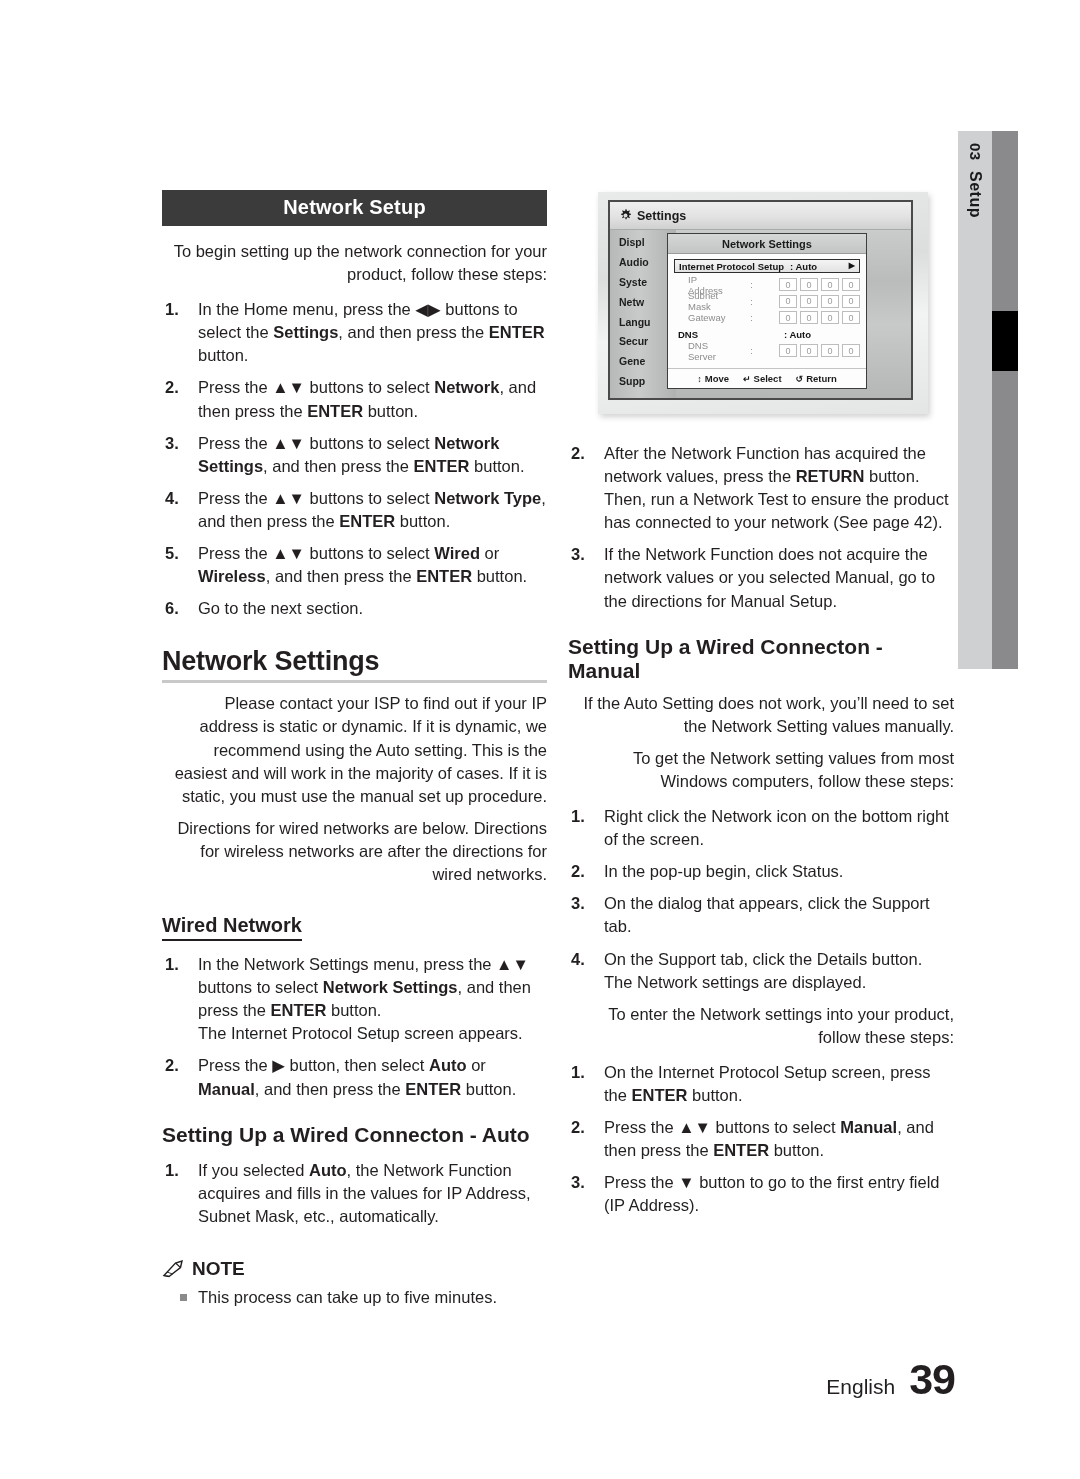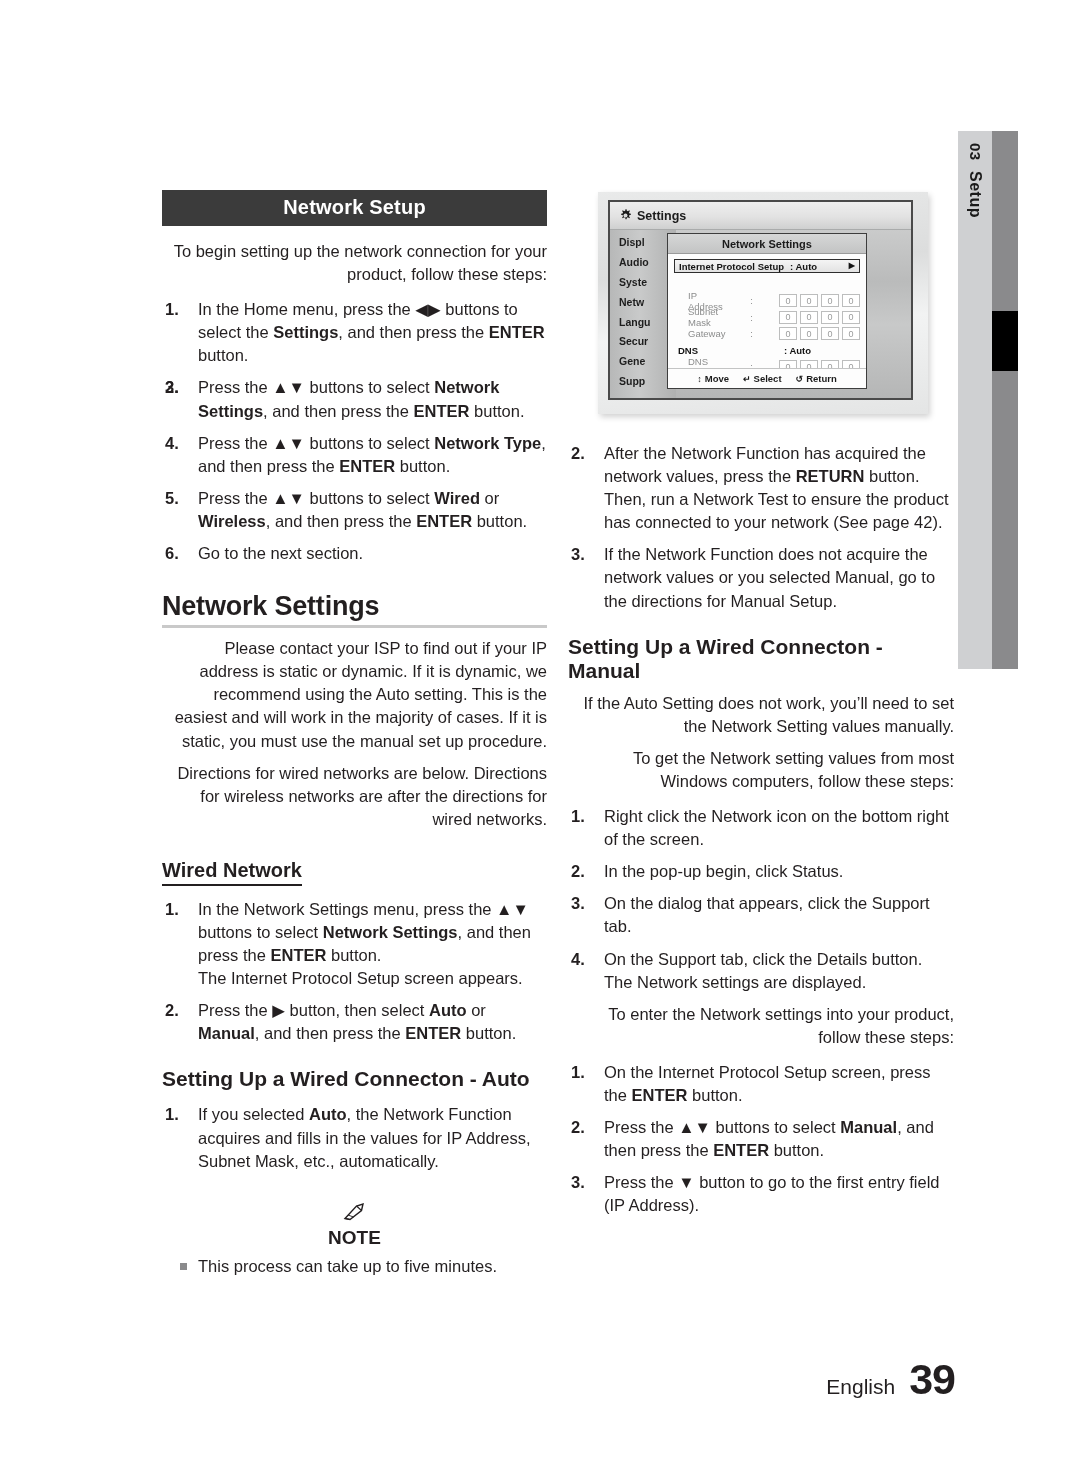--- a/index.html
+++ b/index.html
@@ -166,21 +166,20 @@
   b, strong { font-weight: bold; }
 
   
   .note-block { margin-top: 30px; }
   .note-head {
     display: flex;
     align-items: center;
     gap: 6px;
     font-size: 19px;
     font-weight: bold;
-    flex-direction: column;
   }
   .note-icon svg { display: block; }
   ul.note-list {
     list-style: none;
     margin: 6px 0 0 0;
     padding: 0;
   }
   ul.note-list li {
     position: relative;
     padding-left: 36px;
@@ -311,21 +310,21 @@
     height: 14px;
     border: 1.5px solid #2e2e2e;
     background: linear-gradient(180deg,#f4f4f4 0%,#e2e2e2 100%);
     display: flex;
     align-items: center;
     padding: 0 4px;
     box-sizing: border-box;
     font-size: 9.5px;
     font-weight: bold;
     color: #141414;
-    margin-bottom: 20px;
+    margin-bottom: 4px;
   }
   .ips-label { flex: 0 0 auto; }
   .ips-value { margin-left: 6px; flex: 1 1 auto; }
   .ips-arrow { font-size: 8px; line-height: 1; }
 
   .field-row {
     display: flex;
     align-items: center;
     height: 15px;
     margin-bottom: 1.5px;
@@ -398,21 +397,21 @@
   </div>
 
   <div class="col-left">
 
     <div class="section-bar">Network Setup</div>
 
     <p class="para">To begin setting up the network connection for your product, follow these steps:</p>
 
     <ol class="steps">
         <li><span class="num">1.</span><span>In the Home menu, press the ◀▶ buttons to select the <b>Settings</b>, and then press the <b>ENTER</b> button.</span></li>
-        <li><span class="num">2.</span></li>
+        <li><span class="num">2.</span><span>Press the ▲▼ buttons to select <b>Network</b>, and then press the <b>ENTER</b> button.</span></li>
         <li><span class="num">3.</span><span>Press the ▲▼ buttons to select <b>Network Settings</b>, and then press the <b>ENTER</b> button.</span></li>
         <li><span class="num">4.</span><span>Press the ▲▼ buttons to select <b>Network Type</b>, and then press the <b>ENTER</b> button.</span></li>
         <li><span class="num">5.</span><span>Press the ▲▼ buttons to select <b>Wired</b> or <b>Wireless</b>, and then press the <b>ENTER</b> button.</span></li>
         <li><span class="num">6.</span><span>Go to the next section.</span></li>
       </ol>
 
     <div class="h2-rule">
       <div class="h2">Network Settings</div>
     </div>
 

